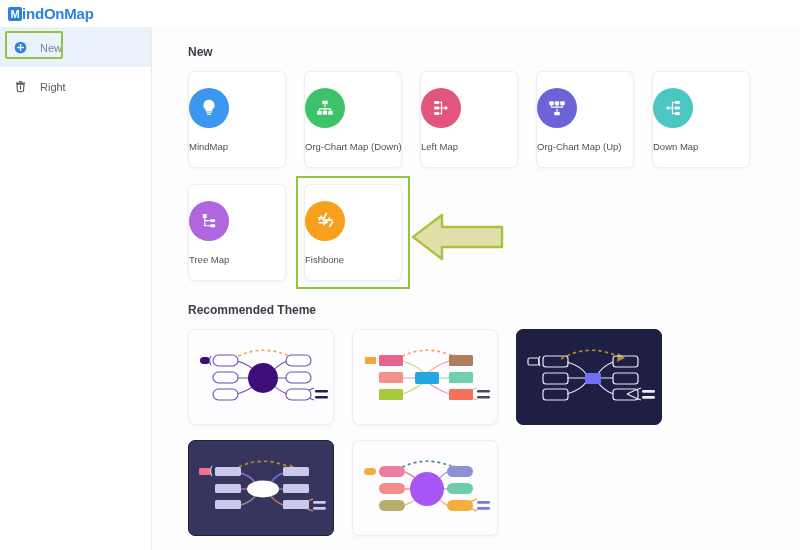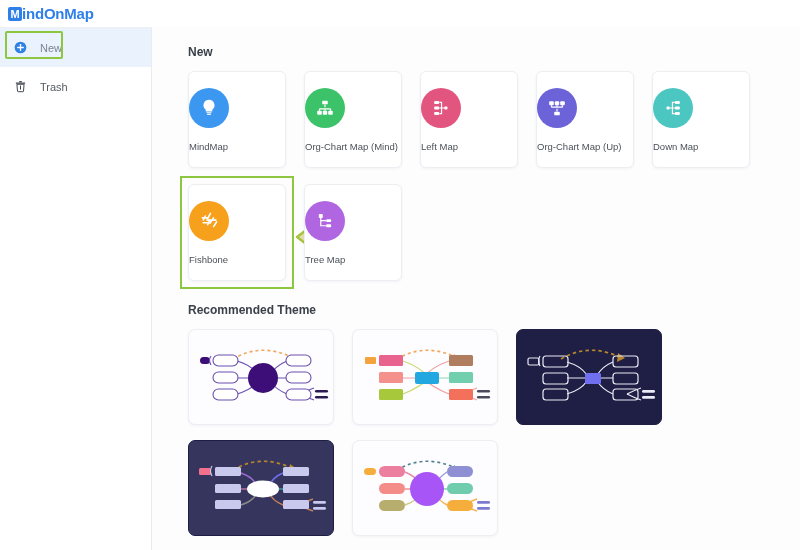--- a/index.html
+++ b/index.html
@@ -124,21 +124,21 @@
 
   <div class="side-item">
     <span class="s-icon">
       <svg width="13" height="13" viewBox="0 0 16 16">
         <rect x="2.3" y="3.1" width="11.4" height="1.5" fill="#3c4149"></rect>
         <rect x="6.3" y="1.4" width="3.4" height="1.4" fill="#3c4149"></rect>
         <path d="M3.6 5.2h8.8l-.7 8.4a.9.9 0 01-.9.8H5.2a.9.9 0 01-.9-.8z" fill="none" stroke="#3c4149" stroke-width="1.2"></path>
         <rect x="7.4" y="6.8" width="1.2" height="5" fill="#3c4149"></rect>
       </svg>
     </span>
-    <span class="s-label">Trash</span>
+    <span class="s-label">Right</span>
   </div>
 </nav>
 
 <main id="main">
 
   <h2 class="section-title">New</h2>
 
   <div class="card-row">
 
     <div class="card-slot">
@@ -158,21 +158,21 @@
       <div class="card">
         <span class="card-icon" style="background:#3cc36a">
           <svg width="22" height="22" viewBox="0 0 24 24">
             <rect x="9" y="4" width="6" height="4" rx="1" fill="#fff"></rect>
             <rect x="3.5" y="15" width="5" height="4.4" rx="1" fill="#fff"></rect>
             <rect x="9.6" y="15" width="4.8" height="4.4" rx="1" fill="#fff"></rect>
             <rect x="15.5" y="15" width="5" height="4.4" rx="1" fill="#fff"></rect>
             <path d="M12 8.2v3M6 12.9h12M6 12.9v2.1M12 12.9v2.1M18 12.9v2.1" stroke="#fff" stroke-width="1.3"></path>
           </svg>
         </span>
-        <span class="c-label">Org-Chart Map (Mind)</span>
+        <span class="c-label">Org-Chart Map (Down)</span>
       </div>
     </div>
 
     <div class="card-slot">
       <div class="card">
         <span class="card-icon" style="background:#e2557f">
           <svg width="22" height="22" viewBox="0 0 24 24">
             <rect x="15.6" y="10.4" width="3.4" height="3.2" rx=".8" fill="#fff"></rect>
             <rect x="4.6" y="4.3" width="5.4" height="3.3" rx=".9" fill="#fff"></rect>
             <rect x="4.6" y="10.3" width="5.4" height="3.3" rx=".9" fill="#fff"></rect>
@@ -210,51 +210,51 @@
             <path d="M8.6 12h2.8M11.4 12V5.9h2.4M11.4 12h2.4M11.4 12v6.1h2.4" stroke="#fff" stroke-width="1.3" fill="none"></path>
           </svg>
         </span>
         <span class="c-label">Down Map</span>
       </div>
     </div>
   </div>
 
   <div class="card-row">
 
+    <div class="card-slot">
+      <div class="card">
+        <span class="card-icon" style="background:#b066e0">
+          <svg width="22" height="22" viewBox="0 0 24 24">
+            <rect x="5.2" y="4.4" width="4.4" height="4.2" rx="1" fill="#fff"></rect>
+            <rect x="13.3" y="10" width="5.4" height="3.2" rx=".9" fill="#fff"></rect>
+            <rect x="13.3" y="15.6" width="5.4" height="3.2" rx=".9" fill="#fff"></rect>
+            <path d="M7.4 8.8v8.4h5.7M7.4 11.6h5.7" stroke="#fff" stroke-width="1.3" fill="none"></path>
+          </svg>
+        </span>
+        <span class="c-label">Tree Map</span>
+      </div>
+    </div>
+
     <div class="card-slot selected">
       <span class="sel-ring"></span>
       <div class="card">
         <span class="card-icon" style="background:#f7a01c">
           <svg width="23" height="23" viewBox="0 0 24 24">
             <path d="M4.5 9.2h6.4M5.4 14.4h6.3M13 4.6l-3 5.4M16.2 9.2l-3.6 5.6M19.4 13.4l-3 4.8" stroke="#fff" stroke-width="1.7" stroke-linecap="round" fill="none"></path>
             <path d="M7.6 7.3l-2 4.1M12.1 12.1l-2 4.2" stroke="#fff" stroke-width="1.7" stroke-linecap="round" fill="none"></path>
             <path d="M9.3 11.6h9.4" stroke="#fff" stroke-width="1.7" stroke-linecap="round" fill="none"></path>
           </svg>
         </span>
         <span class="c-label">Fishbone</span>
       </div>
       <span id="pointer-arrow">
         <svg width="94" height="58" viewBox="0 0 94 58">
           <path d="M2 29 L31 7 L31 19 L91 19 L91 39 L31 39 L31 51 Z" fill="#e3dfa8" stroke="#a9c23f" stroke-width="2.4" stroke-linejoin="round"></path>
         </svg>
       </span>
-    </div>
-
-    <div class="card-slot">
-      <div class="card">
-        <span class="card-icon" style="background:#b066e0">
-          <svg width="22" height="22" viewBox="0 0 24 24">
-            <rect x="5.2" y="4.4" width="4.4" height="4.2" rx="1" fill="#fff"></rect>
-            <rect x="13.3" y="10" width="5.4" height="3.2" rx=".9" fill="#fff"></rect>
-            <rect x="13.3" y="15.6" width="5.4" height="3.2" rx=".9" fill="#fff"></rect>
-            <path d="M7.4 8.8v8.4h5.7M7.4 11.6h5.7" stroke="#fff" stroke-width="1.3" fill="none"></path>
-          </svg>
-        </span>
-        <span class="c-label">Tree Map</span>
-      </div>
     </div>
   </div>
 
   <h2 class="section-title" style="margin-top:22px;">Recommended Theme</h2>
 
   <div class="theme-row">
 
     <div class="theme-card light">
       <svg width="146" height="96" viewBox="0 0 146 96">
         <path d="M44 29 Q73 12 104 28" stroke="#f2a65a" stroke-width="1.6" fill="none" stroke-dasharray="3 3"></path>

